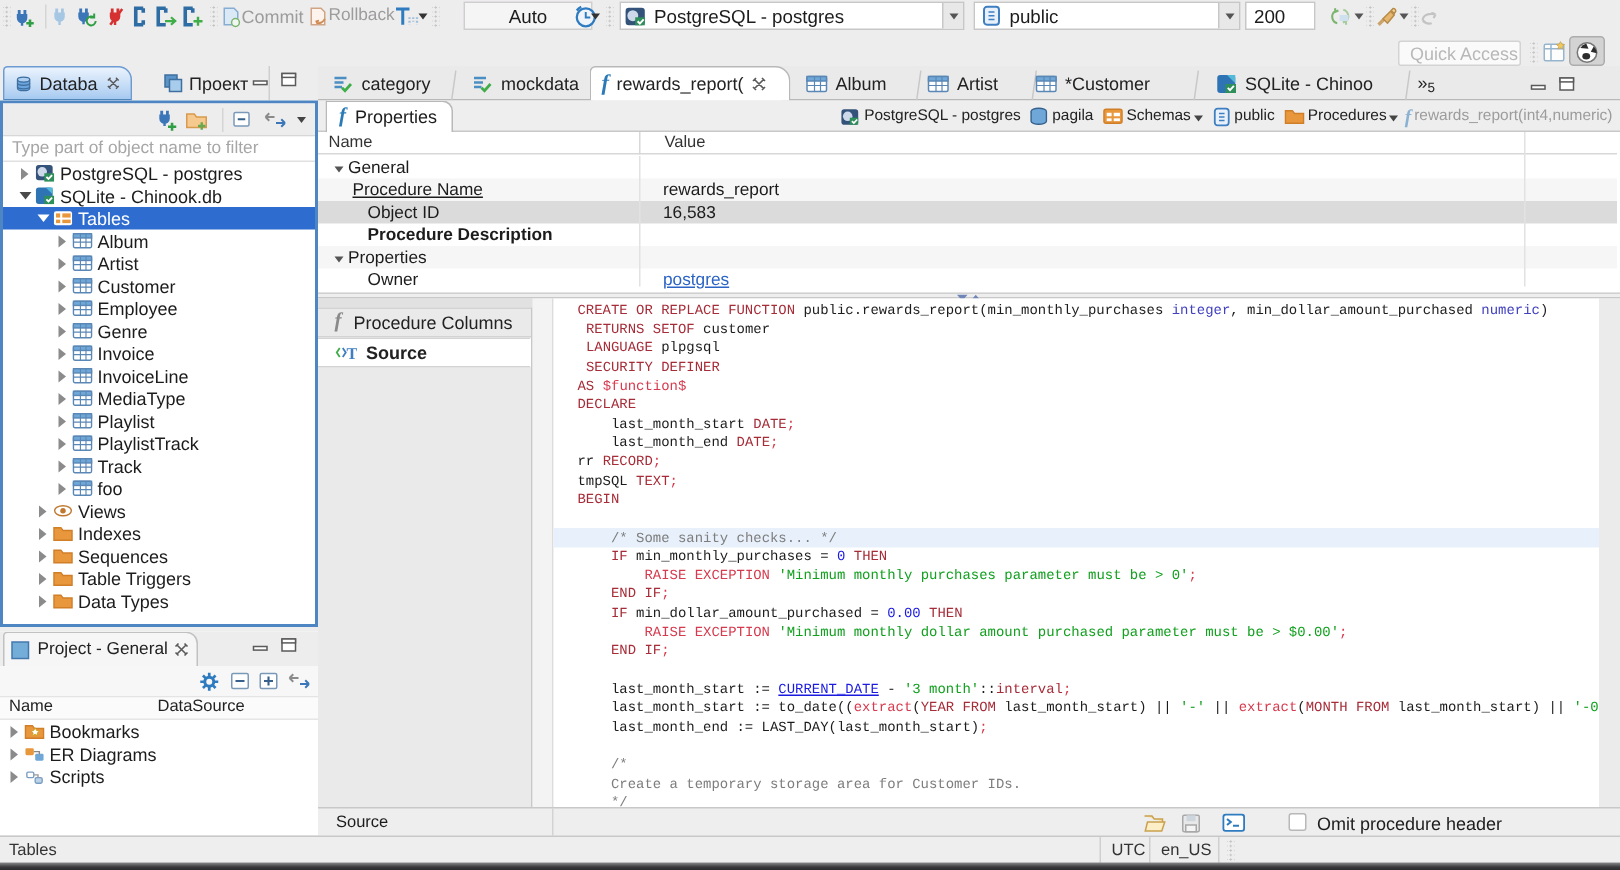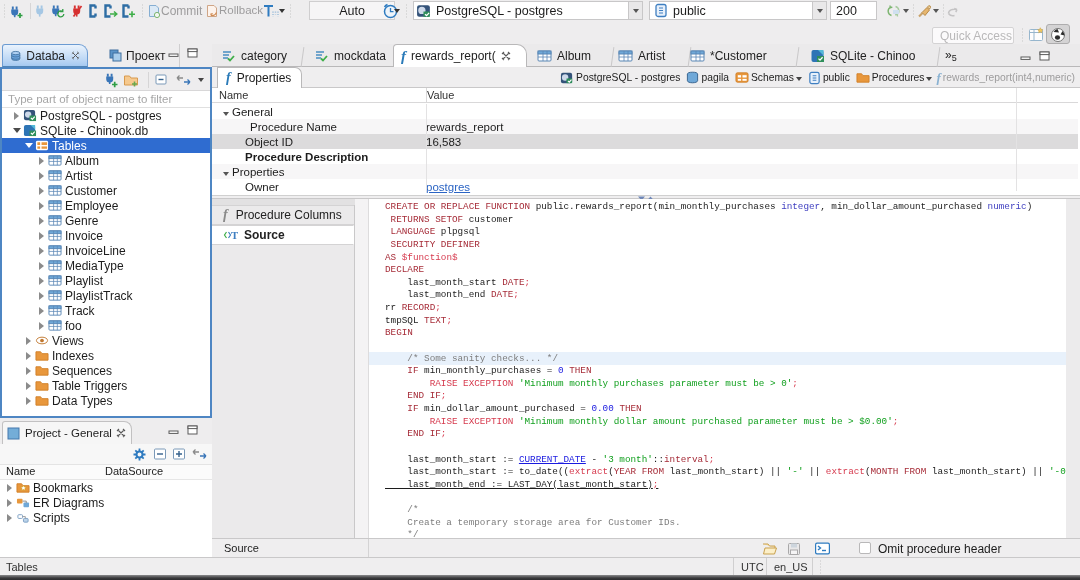--- a/index.html
+++ b/index.html
@@ -58,21 +58,21 @@
 
 
 #subrow { position:absolute; left:0; top:23px; width:868px; height:21px; background:#efeeef; border-bottom:1px solid #c9c8c9; }
 #propstab { position:absolute; left:5px; top:0; height:21px; background:#fff; border:1px solid #b9b8b9; border-bottom:none; border-radius:0 7px 0 0; display:flex; align-items:center; padding:0 10px 0 8px; font-size:12px; }
 #crumbs { position:absolute; right:5px; top:0; height:21px; display:flex; align-items:center; font-size:10.3px; color:#222; gap:2px; }
 
 
 #ptable { position:absolute; left:0; top:44px; width:868px; height:107px; background:#fff; font-size:11.5px; }
 .prow { position:absolute; left:0; width:866px; height:15px; display:flex; align-items:center; }
 .pc1 { width:214px; padding-left:13px; flex:none; }
-.pc2 { padding-left:0; }
+.pc2 { padding-left:16px; }
 
 
 #sash { position:absolute; left:0; top:151px; width:868px; height:4px; background:#efeeef; border-top:1px solid #d0d0d0; border-bottom:1px solid #c9c8c9; }
 
 
 #lower { position:absolute; left:0; top:155px; width:868px; height:339px; background:#e2e1e2; }
 #ltabs { position:absolute; left:0; top:6px; width:143px; height:333px; background:#ebeaeb; border-right:1px solid #c9c8c9; font-size:12px; }
 .ltab { height:20px; display:flex; align-items:center; border-top:1px solid #d4d3d4; border-bottom:1px solid #d4d3d4; padding-left:11px; background:#ebeaeb; color:#222; }
 .ltab.sel { background:#ffffff; border-right:1px solid #fff; font-weight:bold; }
 #lgap { position:absolute; left:143px; top:0; width:14px; height:339px; background:#f4f3f4; border-right:1px solid #dddcdd; }
@@ -567,21 +567,21 @@
   <div id="ptable">
     <div class="prow" style="top:0; border-bottom:1px solid #d9d8d9; color:#333; font-size:11px;">
         <div class="pc1" style="padding-left:7px;">Name</div>
         <div class="pc2" style="border-left:1px solid #d9d8d9; height:15px; display:flex; align-items:center; width:590px;">Value</div>
       </div>
     <div class="prow" style="top:16px;">
         <div class="pc1"><span class="parr"></span>General</div>
         <div class="pc2"></div>
       </div>
     <div class="prow" style="top:31px; background:#f7f6f7;">
-        <div class="pc1" style="padding-left:38px;">Procedure Name</div>
+        <div class="pc1" style="padding-left:23px;text-decoration:underline;">Procedure Name</div>
         <div class="pc2">rewards_report</div>
       </div>
     <div class="prow" style="top:46px; background:#dcdbdc;">
         <div class="pc1" style="padding-left:33px;">Object ID</div>
         <div class="pc2">16,583</div>
       </div>
     <div class="prow" style="top:61px;">
         <div class="pc1" style="padding-left:33px; font-weight:bold;">Procedure Description</div>
         <div class="pc2"></div>
       </div>
@@ -629,21 +629,21 @@
         <div class="cl" style="top:153px; left:16px;">    <span class="cmt">/* Some sanity checks... */</span></div>
         <div class="cl" style="top:165px; left:16px;">    <span class="kw">IF</span> min_monthly_purchases = <span class="num">0</span> <span class="kw">THEN</span></div>
         <div class="cl" style="top:178px; left:16px;">        <span class="kw2">RAISE EXCEPTION</span> <span class="str">'Minimum monthly purchases parameter must be &gt; 0'</span><span class="kw2">;</span></div>
         <div class="cl" style="top:190px; left:16px;">    <span class="kw">END IF</span><span class="kw2">;</span></div>
         <div class="cl" style="top:203px; left:16px;">    <span class="kw">IF</span> min_dollar_amount_purchased = <span class="num">0.00</span> <span class="kw">THEN</span></div>
         <div class="cl" style="top:216px; left:16px;">        <span class="kw2">RAISE EXCEPTION</span> <span class="str">'Minimum monthly dollar amount purchased parameter must be &gt; $0.00'</span><span class="kw2">;</span></div>
         <div class="cl" style="top:228px; left:16px;">    <span class="kw">END IF</span><span class="kw2">;</span></div>
         <div class="cl" style="top:241px; left:16px;"></div>
         <div class="cl" style="top:254px; left:16px;">    last_month_start := <span class="lnk">CURRENT_DATE</span> - <span class="str">'3 month'</span>::<span class="kw">interval</span><span class="kw2">;</span></div>
         <div class="cl" style="top:266px; left:16px;">    last_month_start := to_date((<span class="kw2">extract</span>(<span class="kw">YEAR FROM</span> last_month_start) || <span class="str">'-'</span> || <span class="kw2">extract</span>(<span class="kw">MONTH FROM</span> last_month_start) || <span class="str">'-0</span></div>
-        <div class="cl" style="top:279px; left:16px;text-decoration:underline;">    last_month_end := LAST_DAY(last_month_start)<span class="kw2">;</span></div>
+        <div class="cl" style="top:279px; left:16px;">    last_month_end := LAST_DAY(last_month_start)<span class="kw2">;</span></div>
         <div class="cl" style="top:291px; left:16px;"></div>
         <div class="cl" style="top:304px; left:16px;"><span class="cmt">    /*</span></div>
         <div class="cl" style="top:317px; left:16px;"><span class="cmt">    Create a temporary storage area for Customer IDs.</span></div>
         <div class="cl" style="top:329px; left:16px;"><span class="cmt">    */</span></div>
       </div>
     <div id="codescroll"></div>
   </div>
   <div id="efoot">
     <span style="margin-left:12px;">Source</span>
     <span style="position:absolute; left:156px; top:0; width:1px; height:19px; background:#d4d3d4;"></span>

